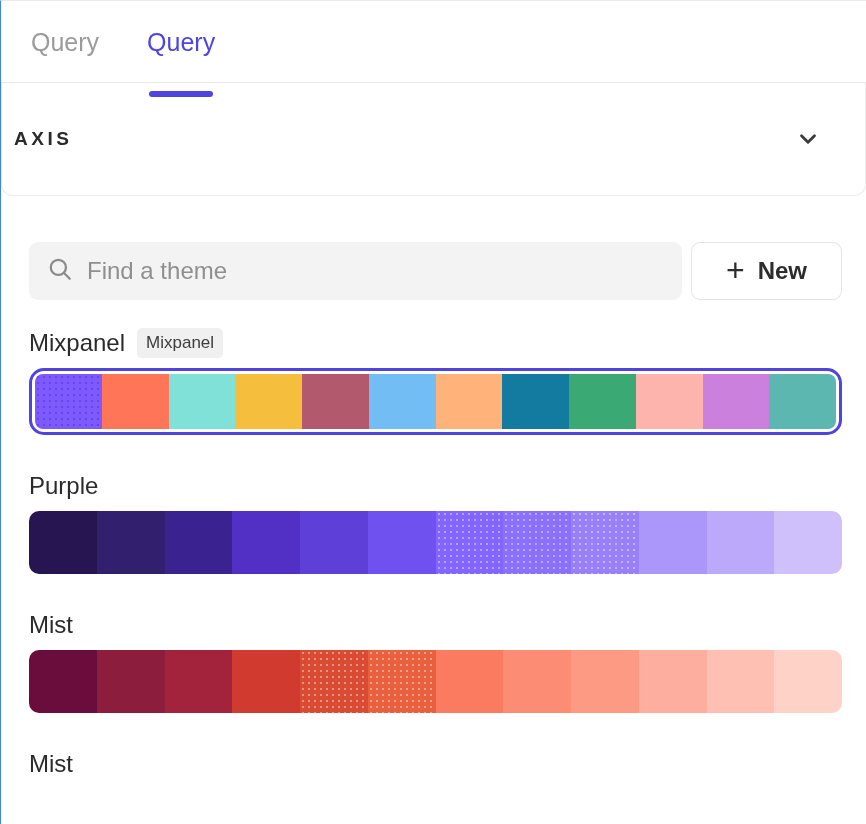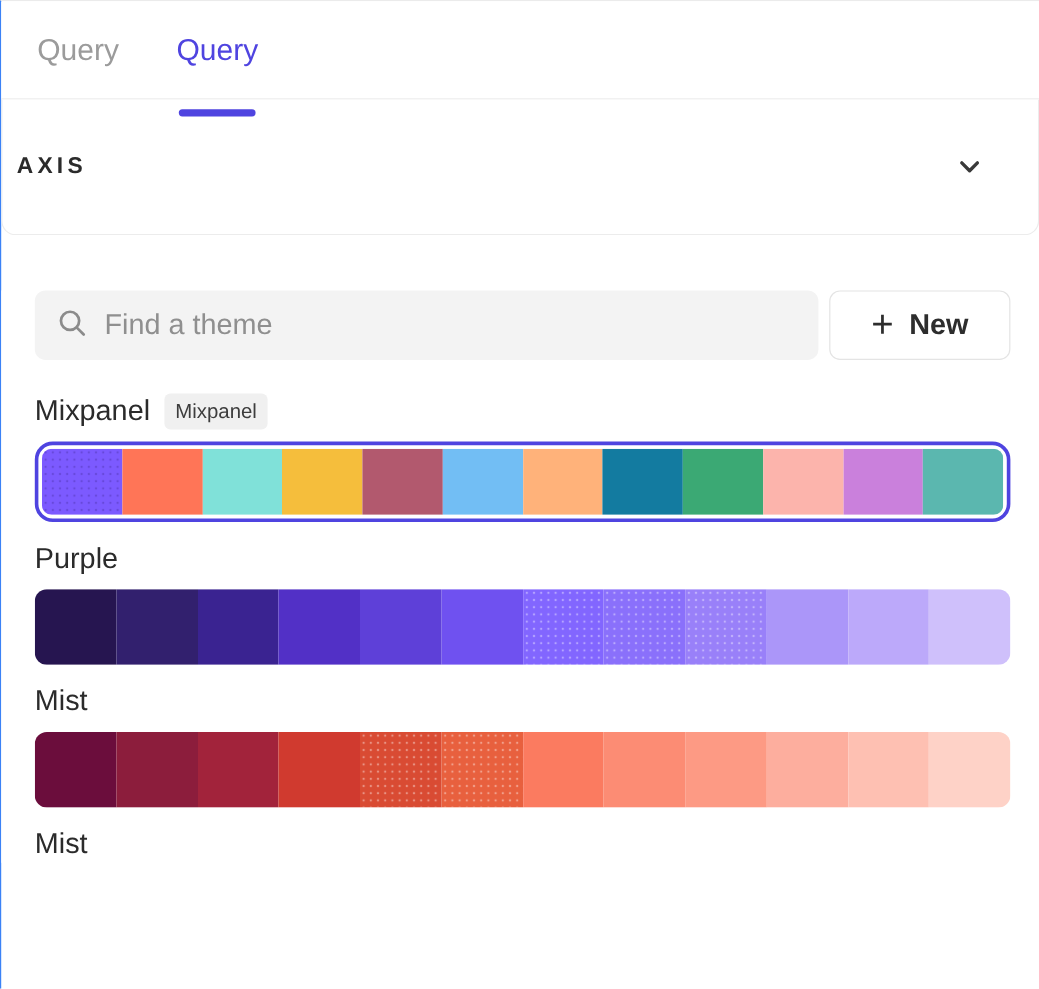--- a/index.html
+++ b/index.html
@@ -56,21 +56,21 @@
   .search-input::placeholder { color: #8f8f8f; }
   .new-btn {
     width: 151px; height: 58px; background: #fff; border: 1px solid #e4e4e4;
     border-radius: 9px; display: flex; align-items: center; justify-content: center;
     gap: 13px; cursor: pointer; font-family: inherit;
   }
   .new-btn .plus { font-size: 32px; font-weight: 300; color: #2d2d2d; line-height: 1; margin-top: -3px; }
   .new-btn .lbl { font-size: 24px; font-weight: 600; color: #2d2d2d; }
 
   
-  .theme-item { margin-top: 16px; }
+  .theme-item { margin-top: 36px; }
   .theme-item:first-child { margin-top: 28px; }
   .theme-label-row { display: flex; align-items: center; gap: 12px; margin-bottom: 10px; }
   .theme-name { font-size: 24px; font-weight: 500; color: #2b2b2b; line-height: 30px; }
   .theme-badge {
     background: #f0f0f0; color: #3d3d3d; font-size: 17px; line-height: 1;
     padding: 6px 9px 7px; border-radius: 5px; font-weight: 400;
   }
   .swatch-row {
     display: flex; height: 63px; border-radius: 10px; overflow: hidden; cursor: pointer;
   }

